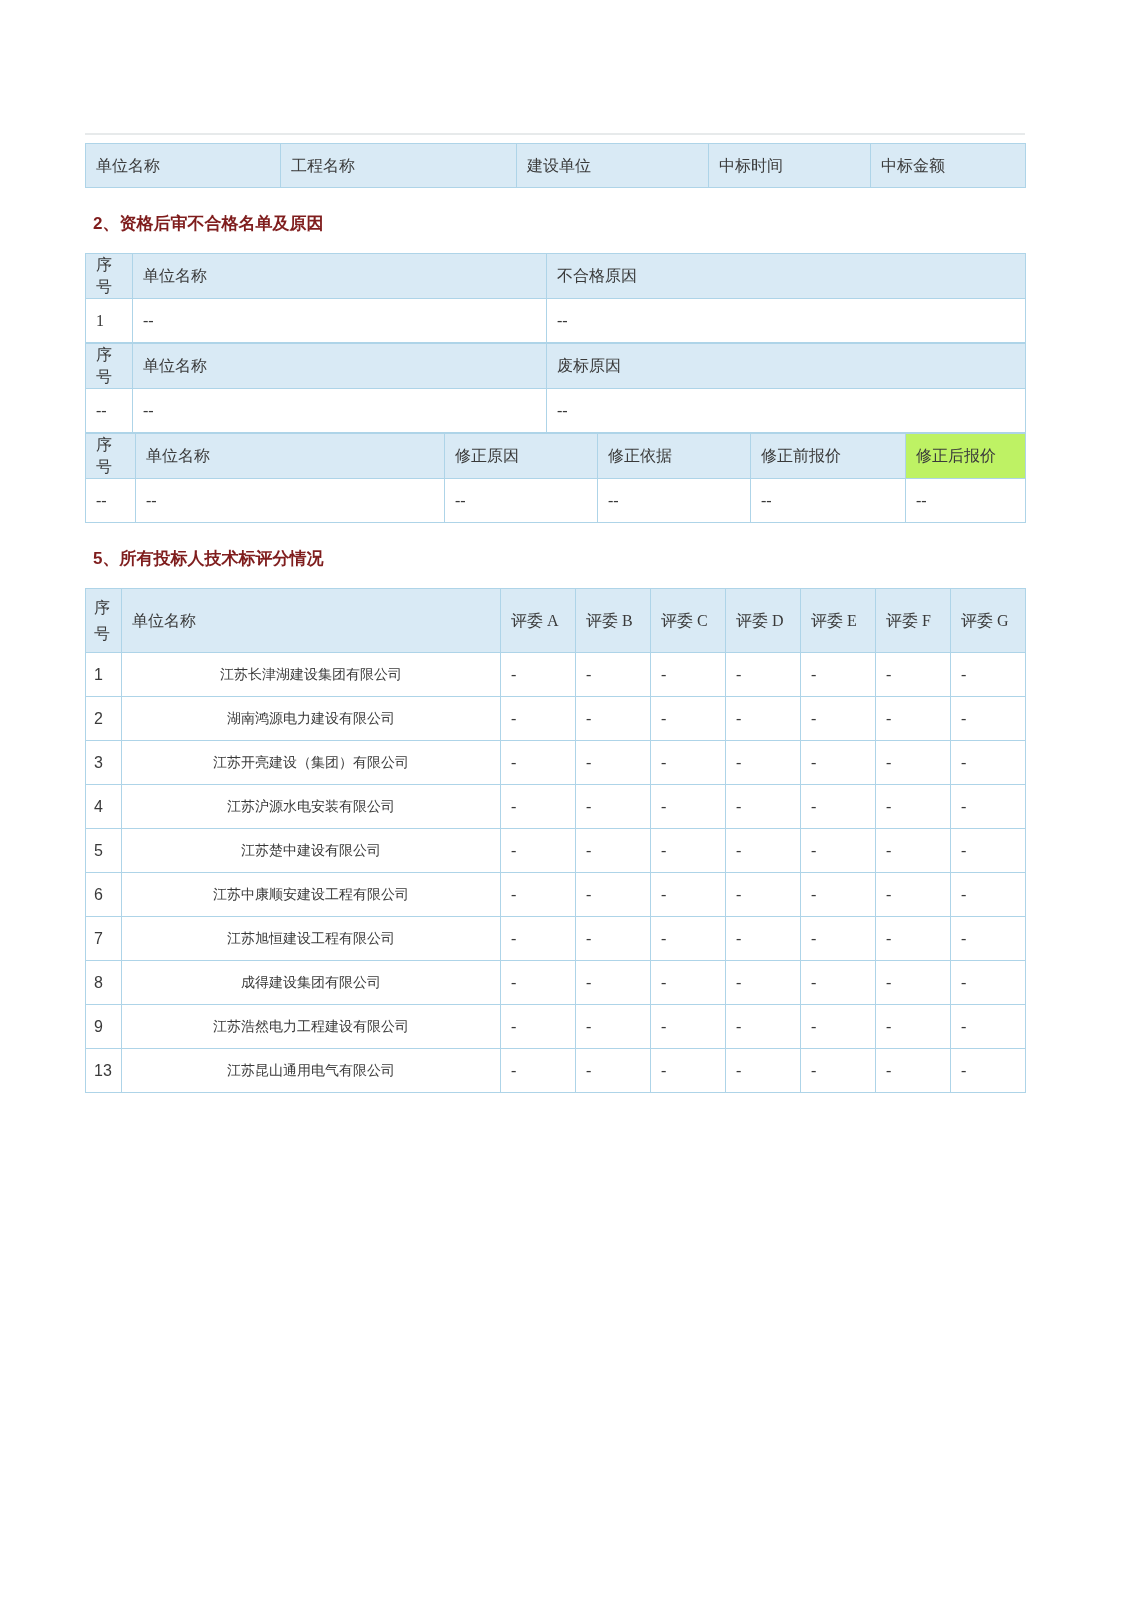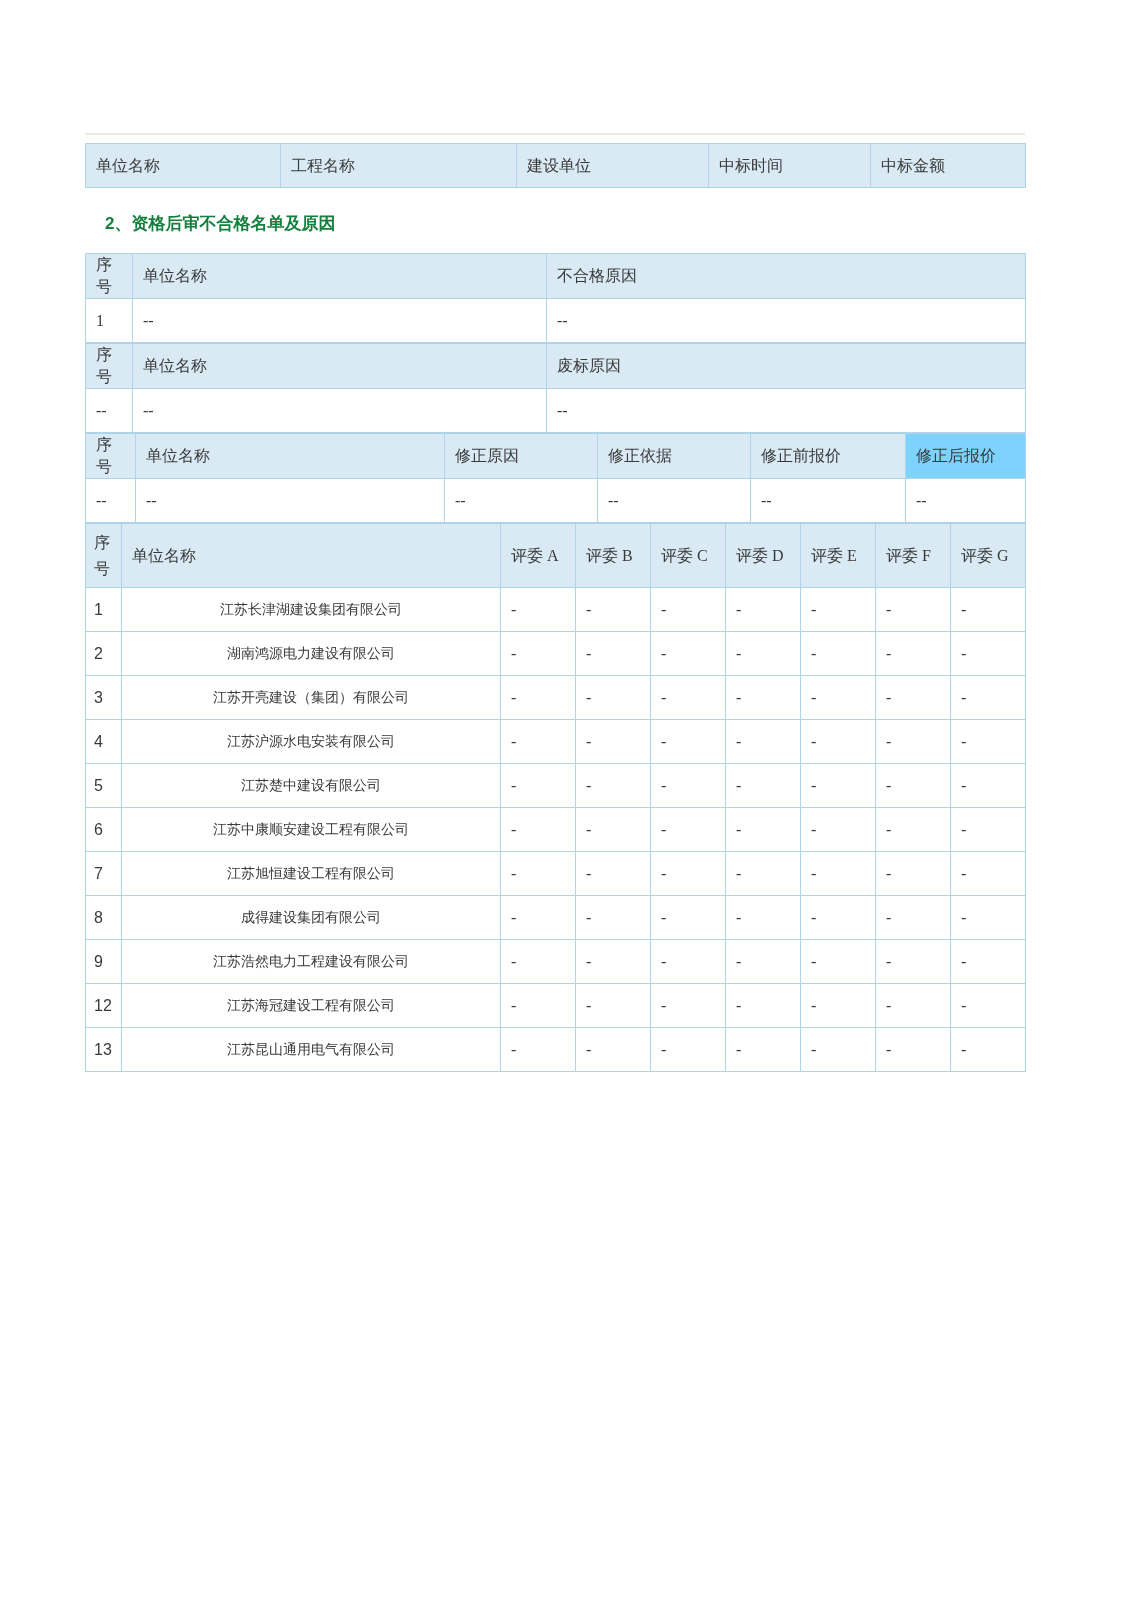--- a/index.html
+++ b/index.html
@@ -32,27 +32,27 @@
     height: 43px;
     font-size: 16px;
     font-weight: 400;
     color: #3a3a3a;
     text-align: left;
     vertical-align: middle;
     overflow: hidden;
     line-height: 22px;
   }
   .tbl th { background: #d9eaf5; }
-  .t4 th.white-bg { background: #7dd3fc; }
+  .t4 th.white-bg { background: #bef264; }
   .sec-title {
     font-family: "Liberation Sans", sans-serif;
     font-size: 17px;
     font-weight: 700;
-    color: #15803d;
-    margin: 24px 0 18px 20px;
+    color: #7f1d1d;
+    margin: 24px 0 18px 8px;
   }
   .t5 thead th { height: 63px; line-height: 26px; }
   .t5 th:first-child, .t5 td:first-child { padding: 0 4px 0 8px; }
   .t5 td.company { text-align: center; font-size: 14px; }
   .t5 td.seq { font-family: "Liberation Sans", sans-serif; }
 </style>
 </head>
 <body>
 
 <div class="page">
@@ -148,20 +148,21 @@
             <td>--</td>
             <td>--</td>
             <td>--</td>
             <td>--</td>
             <td>--</td>
             <td>--</td>
           </tr>
       </tbody>
     </table>
 
+    <h3 class="sec-title">5、所有投标人技术标评分情况</h3>
     <table class="tbl t5">
       <colgroup>
         <col style="width:36px">
           <col style="width:379px">
           <col style="width:75px">
           <col style="width:75px">
           <col style="width:75px">
           <col style="width:75px">
           <col style="width:75px">
           <col style="width:75px">
@@ -274,31 +275,20 @@
             <td class="company">江苏浩然电力工程建设有限公司</td>
             <td>-</td>
             <td>-</td>
             <td>-</td>
             <td>-</td>
             <td>-</td>
             <td>-</td>
             <td>-</td>
           </tr>
           <tr>
-            <td class="seq">12</td>
-            <td class="company">江苏海冠建设工程有限公司</td>
-            <td>-</td>
-            <td>-</td>
-            <td>-</td>
-            <td>-</td>
-            <td>-</td>
-            <td>-</td>
-            <td>-</td>
-          </tr>
-          <tr>
             <td class="seq">13</td>
             <td class="company">江苏昆山通用电气有限公司</td>
             <td>-</td>
             <td>-</td>
             <td>-</td>
             <td>-</td>
             <td>-</td>
             <td>-</td>
             <td>-</td>
           </tr>

